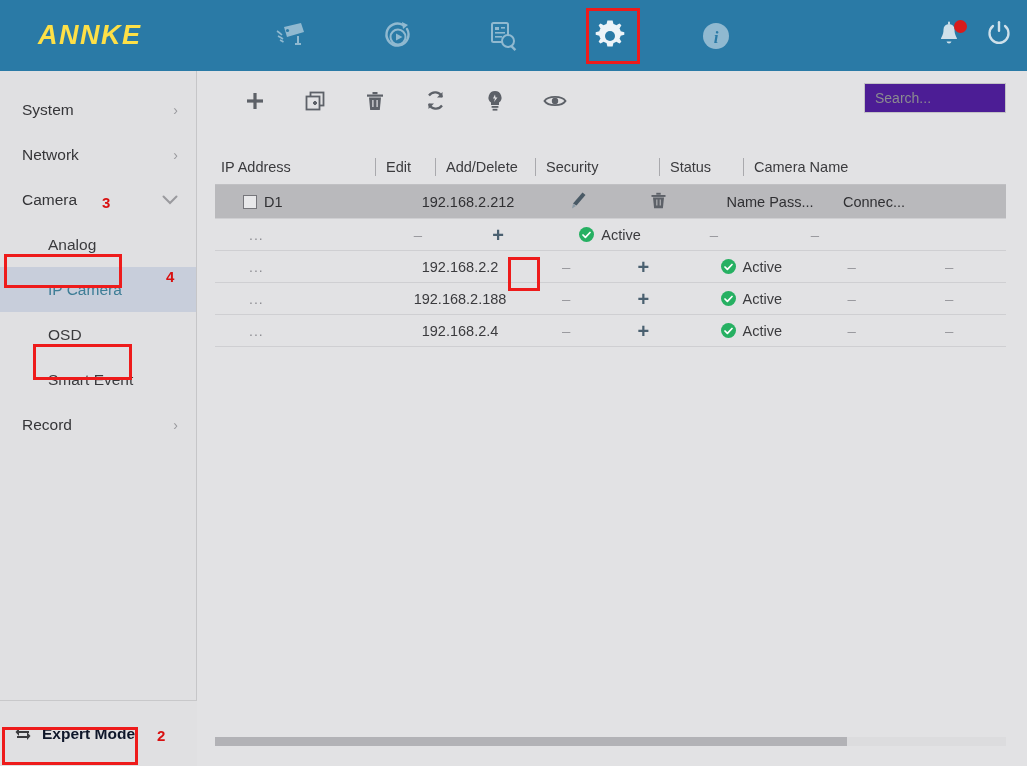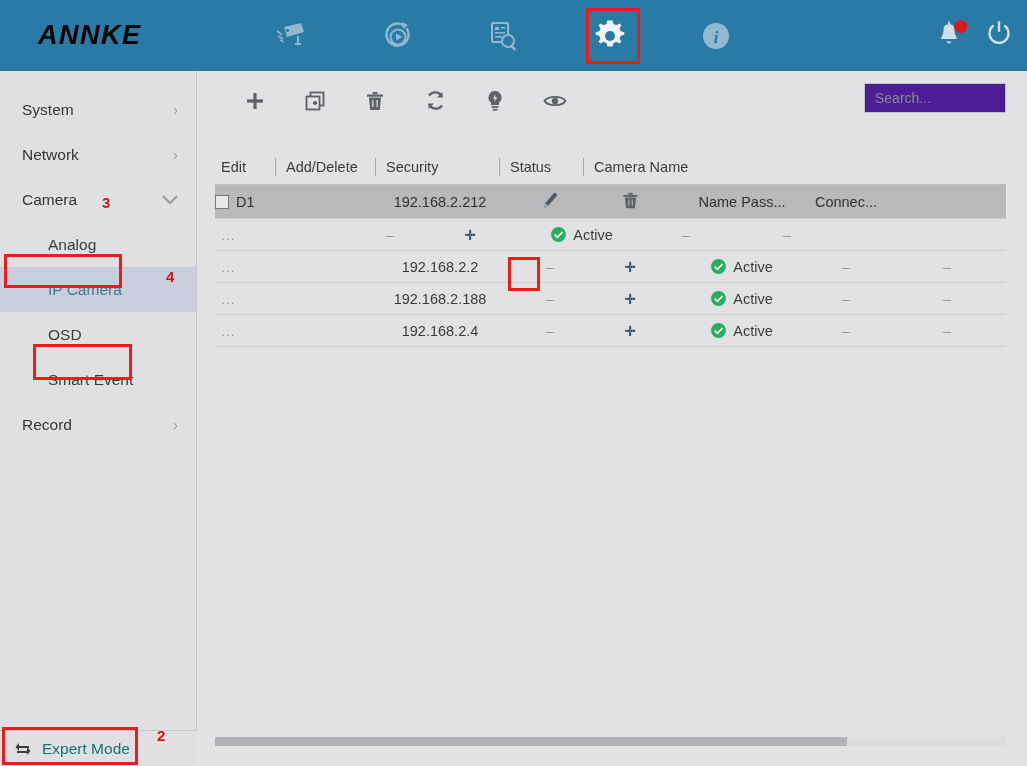--- a/index.html
+++ b/index.html
@@ -13,21 +13,21 @@
 
   
   .topbar {
     position: absolute; top: 0; left: 0;
     width: 1027px; height: 71px;
     background: #2a7aa6;
     display: flex; align-items: center;
   }
   .logo {
     position: absolute; left: 38px; top: 20px;
-    color: #000000; font-size: 27px; font-weight: bold;
+    color: #fde047; font-size: 27px; font-weight: bold;
     font-style: italic; letter-spacing: 1.5px;
     font-family: "Liberation Sans", sans-serif;
   }
   .nav-icons {
     position: absolute; left: 270px; top: 0;
     height: 71px; display: flex; align-items: center; gap: 62px;
   }
   .nav-btn {
     width: 44px; height: 44px;
     display: flex; align-items: center; justify-content: center;
@@ -78,25 +78,26 @@
   }
   .side-sub.selected {
     background: #c8cedb; color: #3e7d96;
   }
   .hl-box {
     position: absolute; border: 3px solid #ee1b1b;
     pointer-events: none;
   }
   .expert {
     position: absolute; left: 0; bottom: 0;
-    width: 197px; height: 36px;
+    width: 197px; height: 66px;
     border-top: 1px solid #c8c8ca;
     display: flex; align-items: center; padding-left: 14px;
-    font-size: 15.5px; color: #0f766e;
+    font-size: 15.5px; color: #0f172a;
     background: #e0e0e2;
+    font-weight: bold;
   }
   .expert .ico { margin-right: 10px; display: flex; }
 
   
   .main {
     position: absolute; left: 198px; top: 71px;
     width: 829px; height: 695px;
     background: #e2e2e4;
   }
   .toolbar {
@@ -131,21 +132,21 @@
   .thead .cell + .cell::before {
     content: ""; position: absolute; left: 0; top: 9px;
     width: 1px; height: 18px; background: #a9a9ad;
   }
   .thead .cell span { padding-left: 11px; }
   .thead .cell:first-child span { padding-left: 6px; }
 
   .trow {
     display: flex; align-items: center;
     height: 32px; border-bottom: 1px solid #cfcfd2;
-    color: #3b3b3e; font-size: 14.5px;
+    color: #3b3b3e; font-size: 14.5px; padding-left: 28px;
   }
   .trow.sel { background: #b9b9bc; height: 34px; color: #303033; }
   .trow .cell { display: flex; align-items: center; height: 100%; }
 
   .c-no     { width: 145px; }
   .c-ip     { width: 160px; justify-content: center; }
   .c-edit   { width: 60px;  justify-content: center; }
   .c-adddel { width: 100px; justify-content: center; }
   .c-sec    { width: 124px; justify-content: center; }
   .c-status { width: 84px;  justify-content: center; }
@@ -380,20 +381,23 @@
           <circle cx="12" cy="9" r="3.2" fill="#5d6168" stroke="none"></circle>
         </svg>
       </div>
 
       <input class="search-box" type="text" value="" placeholder="Search..." style="">
     </div>
 
     <div class="tbl">
 
       <div class="thead">
+        <div class="cell c-ip">
+          <span>IP Address</span>
+        </div>
         <div class="cell c-edit">
           <span>Edit</span>
         </div>
         <div class="cell c-adddel">
           <span>Add/Delete</span>
         </div>
         <div class="cell c-sec">
           <span>Security</span>
         </div>
         <div class="cell c-status">

